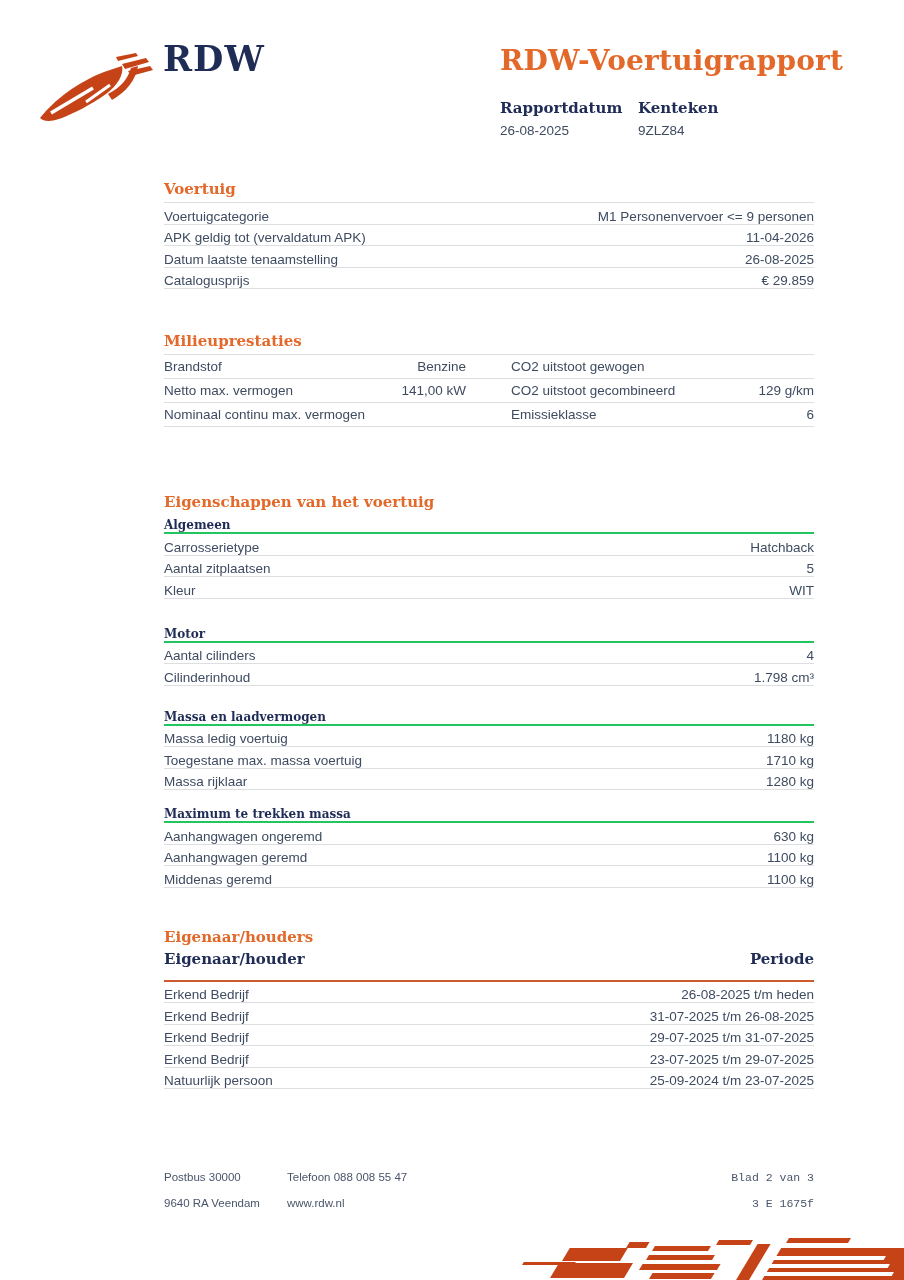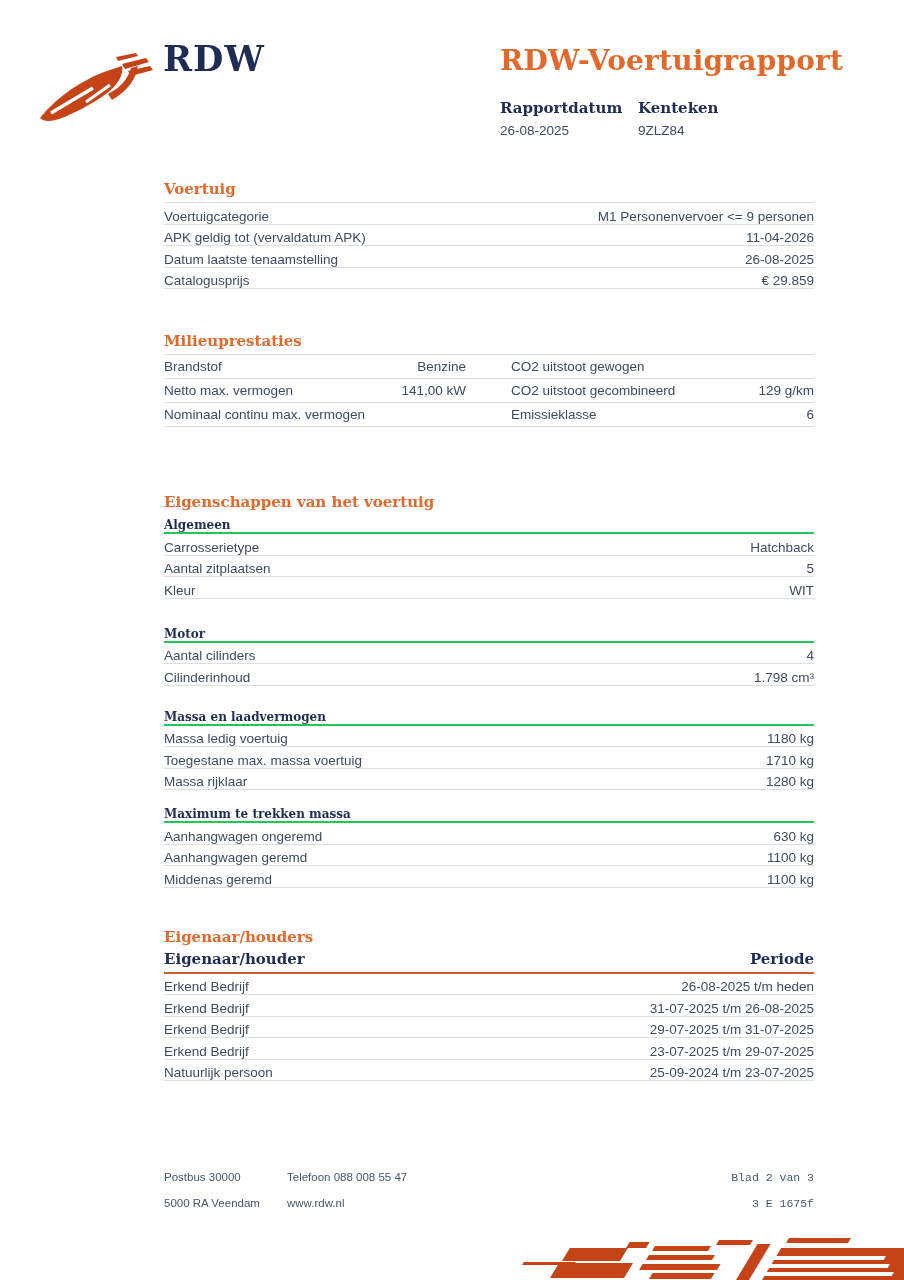--- a/index.html
+++ b/index.html
@@ -50,21 +50,21 @@
   #sec-milieu{margin-top:43px;}
   #sec-eigenschappen{margin-top:66px;}
   .sub-block{margin-top:0;}
   #sub-motor{margin-top:28px;}
   #sub-massa{margin-top:24px;}
   #sub-max{margin-top:17px;}
   #sec-eigenaar{margin-top:40px;}
   .owner-head{
     display:flex;justify-content:space-between;align-items:flex-end;
     font-family:"DejaVu Serif",serif;font-weight:700;font-size:15px;color:#1F2C55;
-    padding-bottom:4px;border-bottom:2px solid #CE5B2D;
+    padding-bottom:12px;border-bottom:2px solid #CE5B2D;
   }
   
   .footer{position:absolute;left:164px;top:1171px;width:650px;font-size:11.5px;color:#48556A;}
   .footer-row{display:flex;margin-bottom:13px;}
   .f-col1{width:123px;}
   .f-col2{flex:1;}
   .f-col3{text-align:right;font-family:Liberation Mono, monospace;}
   .stripes-svg{position:absolute;right:0;bottom:0;}
 </style>
 </head>
@@ -254,21 +254,21 @@
     </section>
   </main>
 
   <div class="footer">
     <div class="footer-row">
       <span class="f-col1">Postbus 30000</span>
       <span class="f-col2">Telefoon 088 008 55 47</span>
       <span class="f-col3">Blad 2 van 3</span>
     </div>
     <div class="footer-row">
-      <span class="f-col1">5000 RA Veendam</span>
+      <span class="f-col1">9640 RA Veendam</span>
       <span class="f-col2">www.rdw.nl</span>
       <span class="f-col3">3 E 1675f</span>
     </div>
   </div>
 
   <svg class="stripes-svg" width="404" height="46" viewBox="0 0 404 46" aria-hidden="true">
     <g fill="#C54317">
       <polygon points="23.8,28 75.8,28 74,31 22,31"></polygon>
       <polygon points="69.8,14 127.8,14 120,27 62,27"></polygon>
       <polygon points="59,29 133,29 124,44 50,44"></polygon>

